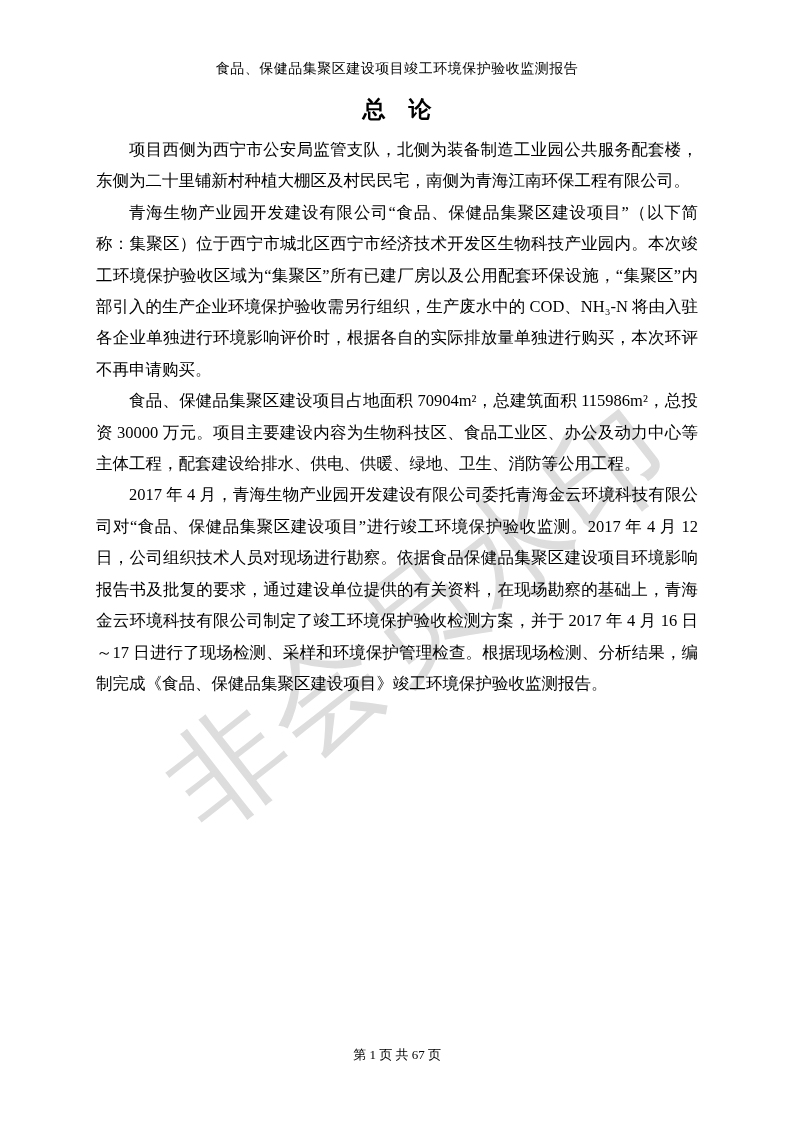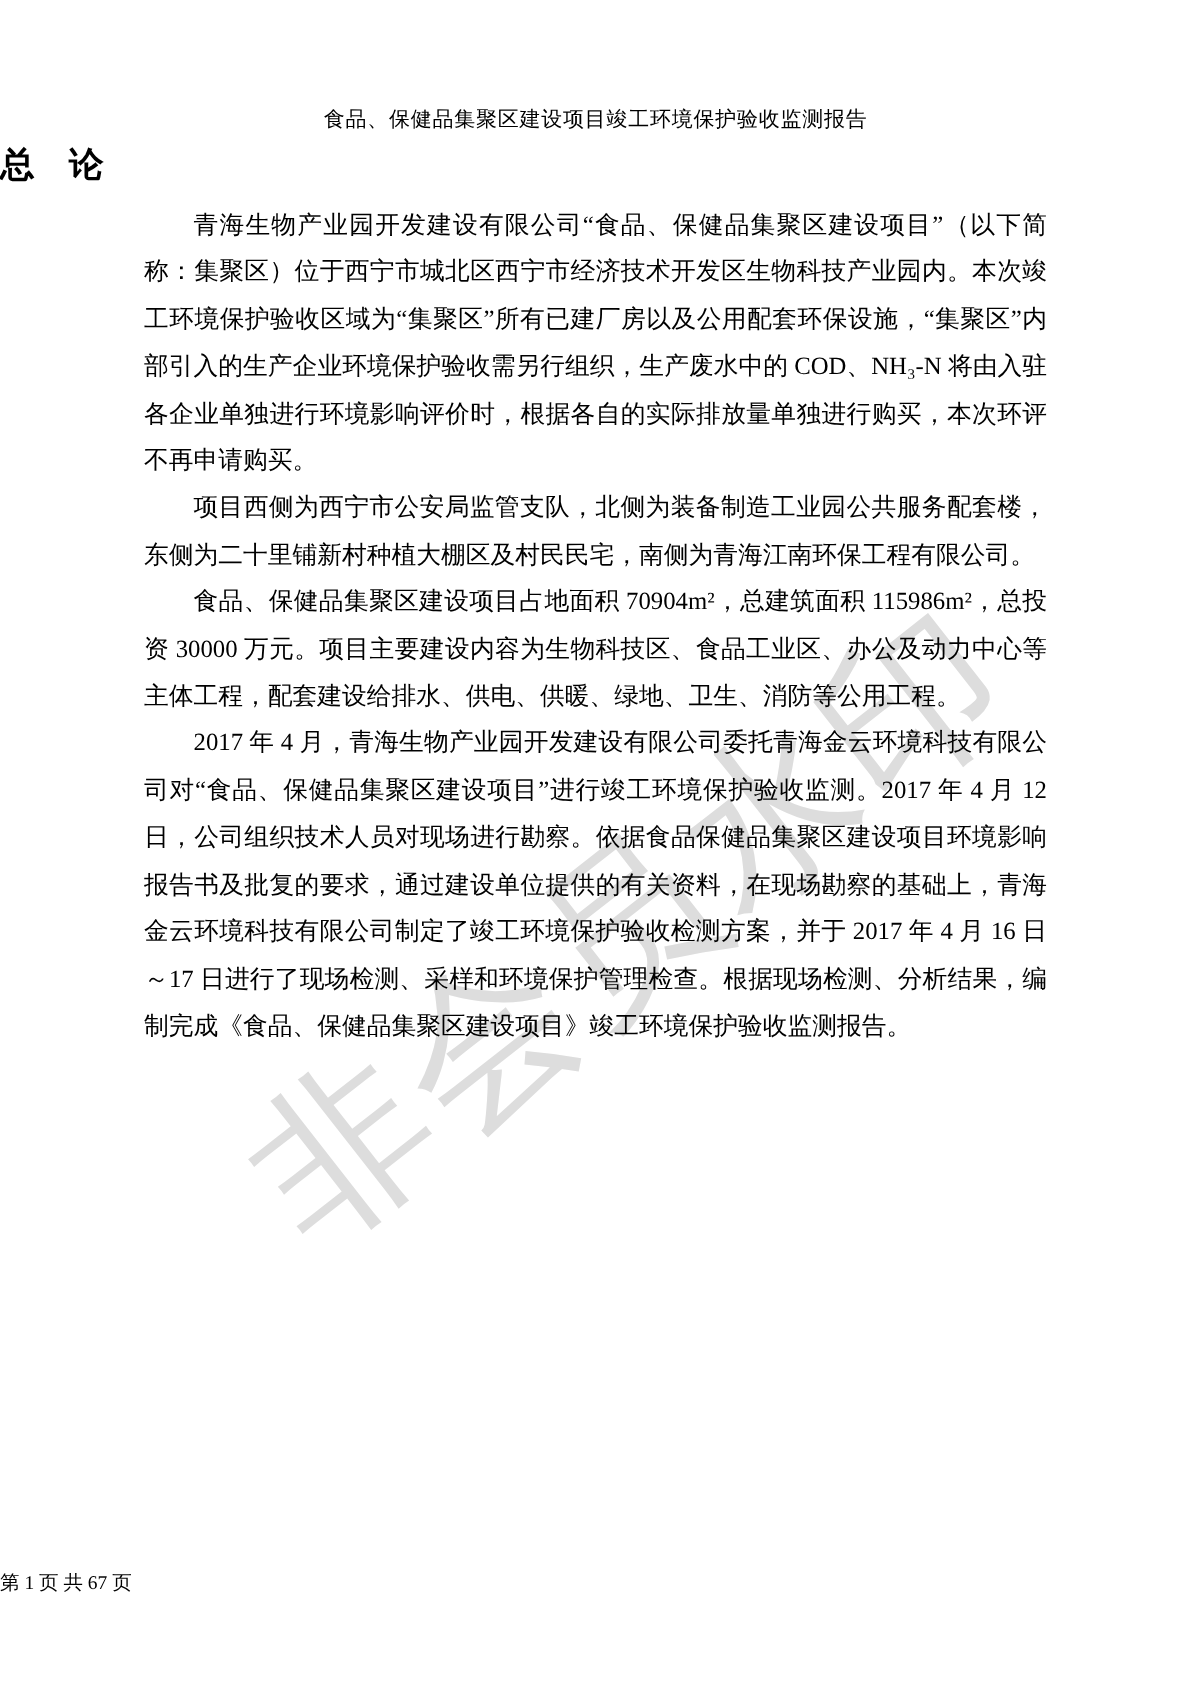--- a/index.html
+++ b/index.html
@@ -24,34 +24,34 @@
     transform-origin: center center;
     font-size: 116px;
     color: #dddddd;
     white-space: nowrap;
     letter-spacing: 4px;
     z-index: 0;
     user-select: none;
   }
   .running-header {
     position: absolute;
-    top: 71px;
+    top: 60px;
     left: 0;
     width: 100%;
     text-align: center;
     font-size: 14px;
     letter-spacing: 0.5px;
     z-index: 1;
   }
   .title {
     position: absolute;
     top: 94px;
     left: 0;
     width: 100%;
-    text-align: left;
+    text-align: center;
     font-size: 23px;
     font-weight: bold;
     margin: 0;
     z-index: 1;
   }
   .content {
     position: absolute;
     top: 134px;
     left: 96px;
     width: 602px;
@@ -62,37 +62,38 @@
   }
   .content p {
     margin: 0;
     text-indent: 2em;
   }
   .footer {
     position: absolute;
     top: 1046px;
     left: 0;
     width: 100%;
+    text-align: center;
     font-size: 13px;
     z-index: 1;
   }
 </style>
 </head>
 <body>
 
 <div class="page">
 
   <div class="watermark">非会员水印</div>
 
   <div class="running-header">食品、保健品集聚区建设项目竣工环境保护验收监测报告</div>
 
   <h1 class="title">总　论</h1>
 
   <div class="content">
+    <p>项目西侧为西宁市公安局监管支队，北侧为装备制造工业园公共服务配套楼，东侧为二十里铺新村种植大棚区及村民民宅，南侧为青海江南环保工程有限公司。</p>
     <p>青海生物产业园开发建设有限公司“食品、保健品集聚区建设项目”（以下简称：集聚区）位于西宁市城北区西宁市经济技术开发区生物科技产业园内。本次竣工环境保护验收区域为“集聚区”所有已建厂房以及公用配套环保设施，“集聚区”内部引入的生产企业环境保护验收需另行组织，生产废水中的 COD、NH₃-N 将由入驻各企业单独进行环境影响评价时，根据各自的实际排放量单独进行购买，本次环评不再申请购买。</p>
-    <p>项目西侧为西宁市公安局监管支队，北侧为装备制造工业园公共服务配套楼，东侧为二十里铺新村种植大棚区及村民民宅，南侧为青海江南环保工程有限公司。</p>
     <p>食品、保健品集聚区建设项目占地面积 70904m²，总建筑面积 115986m²，总投资 30000 万元。项目主要建设内容为生物科技区、食品工业区、办公及动力中心等主体工程，配套建设给排水、供电、供暖、绿地、卫生、消防等公用工程。</p>
     <p>2017 年 4 月，青海生物产业园开发建设有限公司委托青海金云环境科技有限公司对“食品、保健品集聚区建设项目”进行竣工环境保护验收监测。2017 年 4 月 12 日，公司组织技术人员对现场进行勘察。依据食品保健品集聚区建设项目环境影响报告书及批复的要求，通过建设单位提供的有关资料，在现场勘察的基础上，青海金云环境科技有限公司制定了竣工环境保护验收检测方案，并于 2017 年 4 月 16 日～17 日进行了现场检测、采样和环境保护管理检查。根据现场检测、分析结果，编制完成《食品、保健品集聚区建设项目》竣工环境保护验收监测报告。</p>
   </div>
 
   <div class="footer">第 1 页 共 67 页</div>
 
 </div>
 
 </body></html>

